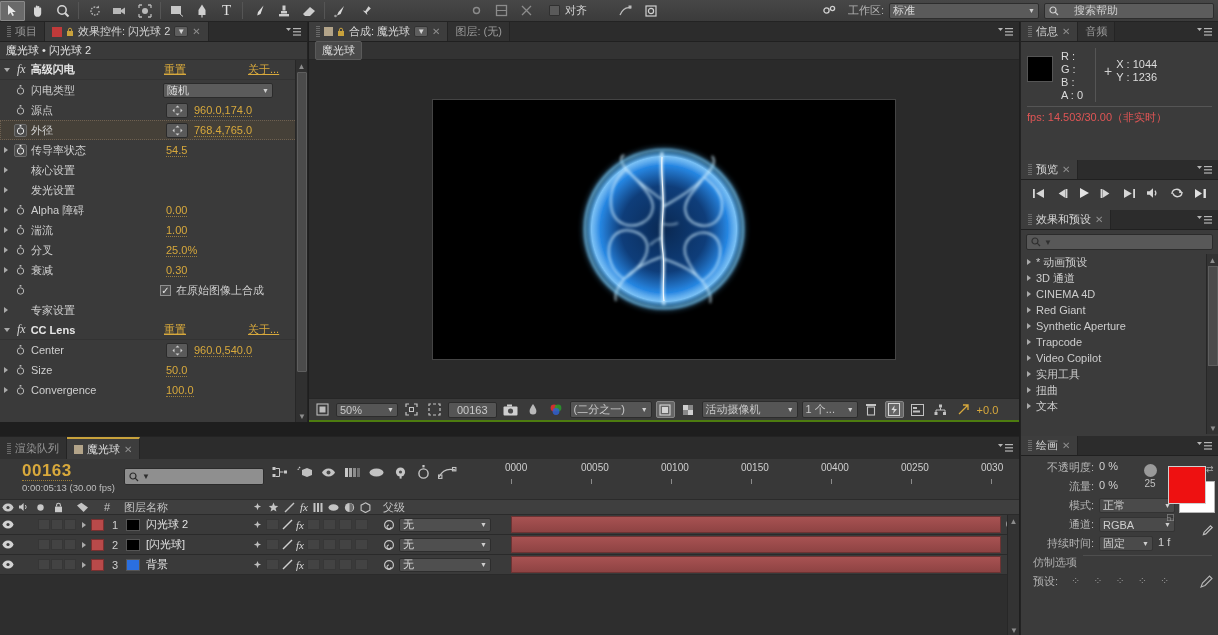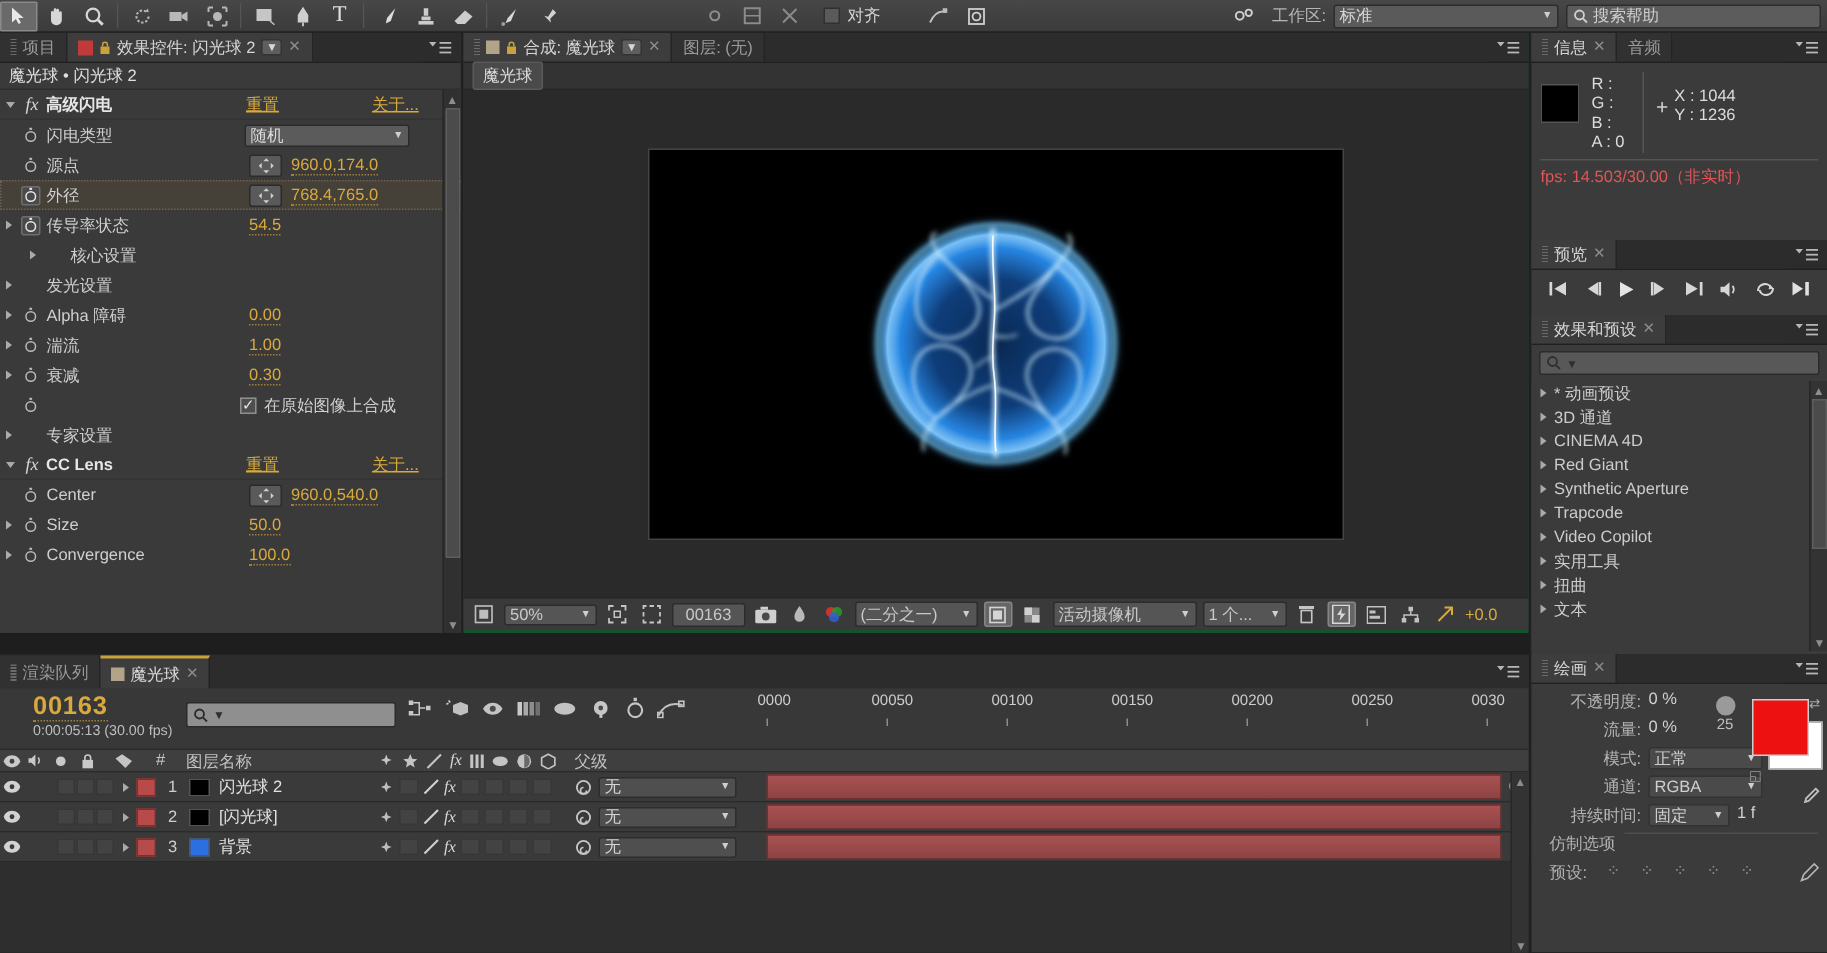--- a/index.html
+++ b/index.html
@@ -26,21 +26,21 @@
   .tbtn svg{display:block;}
   #ws-wrap{display:flex;align-items:center;gap:5px;margin-left:auto;padding-right:4px;}
   #ws-label{color:#b4b4b4;font-size:11px;}
   #ws-select{
     width:150px;height:16px;background:#5a5a5a;border:1px solid #2d2d2d;
     border-radius:2px;display:flex;align-items:center;padding:0 3px;color:#d8d8d8;font-size:11px;
   }
   #ws-select .arrow{margin-left:auto;}
   #help-search{
     width:170px;height:16px;background:#5c5c5c;border:1px solid #2d2d2d;border-radius:2px;
-    display:flex;align-items:center;gap:3px;padding:0 4px;color:#cfcfcf;font-size:11px;
+    display:flex;align-items:center;gap:15px;padding:0 4px;color:#cfcfcf;font-size:11px;
   }
   .align-chk{width:11px;height:11px;background:#5a5a5a;border:1px solid #303030;border-radius:1px;}
 
   
   .panel{position:absolute;background:#353535;}
   .ptabs{height:20px;background:#2c2c2c;display:flex;align-items:stretch;border-bottom:1px solid #202020;}
   .ptab{display:flex;align-items:center;gap:4px;padding:0 7px;font-size:11px;color:#9a9a9a;
         background:#313131;border-right:1px solid #242424;}
   .ptab.active{background:#3d3d3d;color:#d6d6d6;}
   .ptab .x{color:#8e8e8e;font-size:10px;}
@@ -75,21 +75,21 @@
       border:1px solid #2b2b2b;border-radius:2px;display:flex;align-items:center;justify-content:center;}
   .pick2{position:absolute;left:194px;color:#d8a93c;font-size:11px;border-bottom:1px dotted #a08038;}
   .cbrow{position:absolute;left:160px;display:flex;align-items:center;gap:5px;}
   .cb{width:11px;height:11px;background:#4e4e4e;border:1px solid #8f8f8f;
       display:flex;align-items:center;justify-content:center;font-size:10px;color:#e8e8e8;}
   #ec-scroll{position:absolute;right:0;top:0;width:12px;height:362px;background:#303030;border-left:1px solid #272727;}
   .sc-arrow{height:12px;display:flex;align-items:center;justify-content:center;color:#8d8d8d;font-size:8px;}
   #ec-thumb{position:absolute;top:12px;left:1px;width:10px;height:300px;background:#4b4b4b;border:1px solid #5e5e5e;border-radius:1px;}
 
   
-  #comp{left:309px;top:22px;width:710px;height:400px;background:#14532d;}
+  #comp{left:309px;top:22px;width:710px;height:400px;background:#4d7c0f;}
   #comp-sub{height:18px;display:flex;align-items:center;padding-left:6px;background:#333;
             border-bottom:1px solid #262626;}
   #comp-crumb{background:#4a4a4a;border:1px solid #5a5a5a;border-radius:2px;padding:1px 6px;
               font-size:11px;color:#ddd;}
   #comp-stage{position:relative;height:338px;background:#2a2a2a;
               display:flex;align-items:center;justify-content:center;}
   #canvas{width:462px;height:259px;background:#000;position:relative;overflow:hidden;
           box-shadow:0 0 0 1px #444;}
   .ball{position:absolute;left:50%;top:50%;transform:translate(-50%,-50%);}
   #comp-foot{height:22px;background:#3a3a3a;border-top:1px solid #262626;
@@ -407,21 +407,21 @@
       <span class="stopwatch on">
         <svg width="9" height="10" viewBox="0 0 9 10">
             <circle cx="4.5" cy="6" r="3.2" fill="none" stroke="#e8e8e8" stroke-width="1"></circle>
             <rect x="3.6" y="0" width="1.8" height="1.6" fill="#e8e8e8"></rect>
           </svg>
       </span>
       <span class="plabel">传导率状态</span>
       <span class="pval">54.5</span>
     </div>
 
-    <div class="prow" style="padding-left:20px">
+    <div class="prow" style="padding-left:4px">
       <span class="tri" style="margin-right:2px"></span>
       <span style="width:13px"></span>
       <span class="plabel">核心设置</span>
     </div>
 
     <div class="prow" style="padding-left:4px">
       <span class="tri" style="margin-right:2px"></span>
       <span style="width:13px"></span>
       <span class="plabel">发光设置</span>
     </div>
@@ -443,20 +443,31 @@
       <span class="stopwatch">
         <svg width="9" height="10" viewBox="0 0 9 10">
             <circle cx="4.5" cy="6" r="3.2" fill="none" stroke="#b9b9b9" stroke-width="1"></circle>
             <rect x="3.6" y="0" width="1.8" height="1.6" fill="#b9b9b9"></rect>
           </svg>
       </span>
       <span class="plabel">湍流</span>
       <span class="pval">1.00</span>
     </div>
 
+    <div class="prow" style="padding-left:4px">
+      <span class="tri" style="margin-right:2px"></span>
+      <span class="stopwatch">
+        <svg width="9" height="10" viewBox="0 0 9 10">
+            <circle cx="4.5" cy="6" r="3.2" fill="none" stroke="#b9b9b9" stroke-width="1"></circle>
+            <rect x="3.6" y="0" width="1.8" height="1.6" fill="#b9b9b9"></rect>
+          </svg>
+      </span>
+      <span class="plabel">分叉</span>
+      <span class="pval">25.0%</span>
+    </div>
 
     <div class="prow" style="padding-left:4px">
       <span class="tri" style="margin-right:2px"></span>
       <span class="stopwatch">
         <svg width="9" height="10" viewBox="0 0 9 10">
             <circle cx="4.5" cy="6" r="3.2" fill="none" stroke="#b9b9b9" stroke-width="1"></circle>
             <rect x="3.6" y="0" width="1.8" height="1.6" fill="#b9b9b9"></rect>
           </svg>
       </span>
       <span class="plabel">衰减</span>
@@ -1062,21 +1073,21 @@
             <rect x="14.5" y="1.5" width="3.4" height="3.4" fill="none" stroke="#c2c2c2" stroke-width="1.1"></rect>
             <rect x="0.5" y="9" width="3.4" height="3.4" fill="none" stroke="#c2c2c2" stroke-width="1.1"></rect>
           </svg></span>
     </div>
 
     <div id="ruler">
       <span class="rmark" style="left:-4px">0000</span>
       <span class="rmark" style="left:72px">00050</span>
       <span class="rmark" style="left:152px">00100</span>
       <span class="rmark" style="left:232px">00150</span>
-      <span class="rmark" style="left:312px">00200</span>
+      <span class="rmark" style="left:312px">00400</span>
       <span class="rmark" style="left:392px">00250</span>
       <span class="rmark" style="left:472px">0030</span>
       <span class="rtick" style="left:2px"></span>
         <span class="rtick" style="left:82px"></span>
       <span class="rtick" style="left:162px"></span>
         <span class="rtick" style="left:242px"></span>
       <span class="rtick" style="left:322px"></span>
         <span class="rtick" style="left:402px"></span>
       <span class="rtick" style="left:482px"></span>
     </div>

